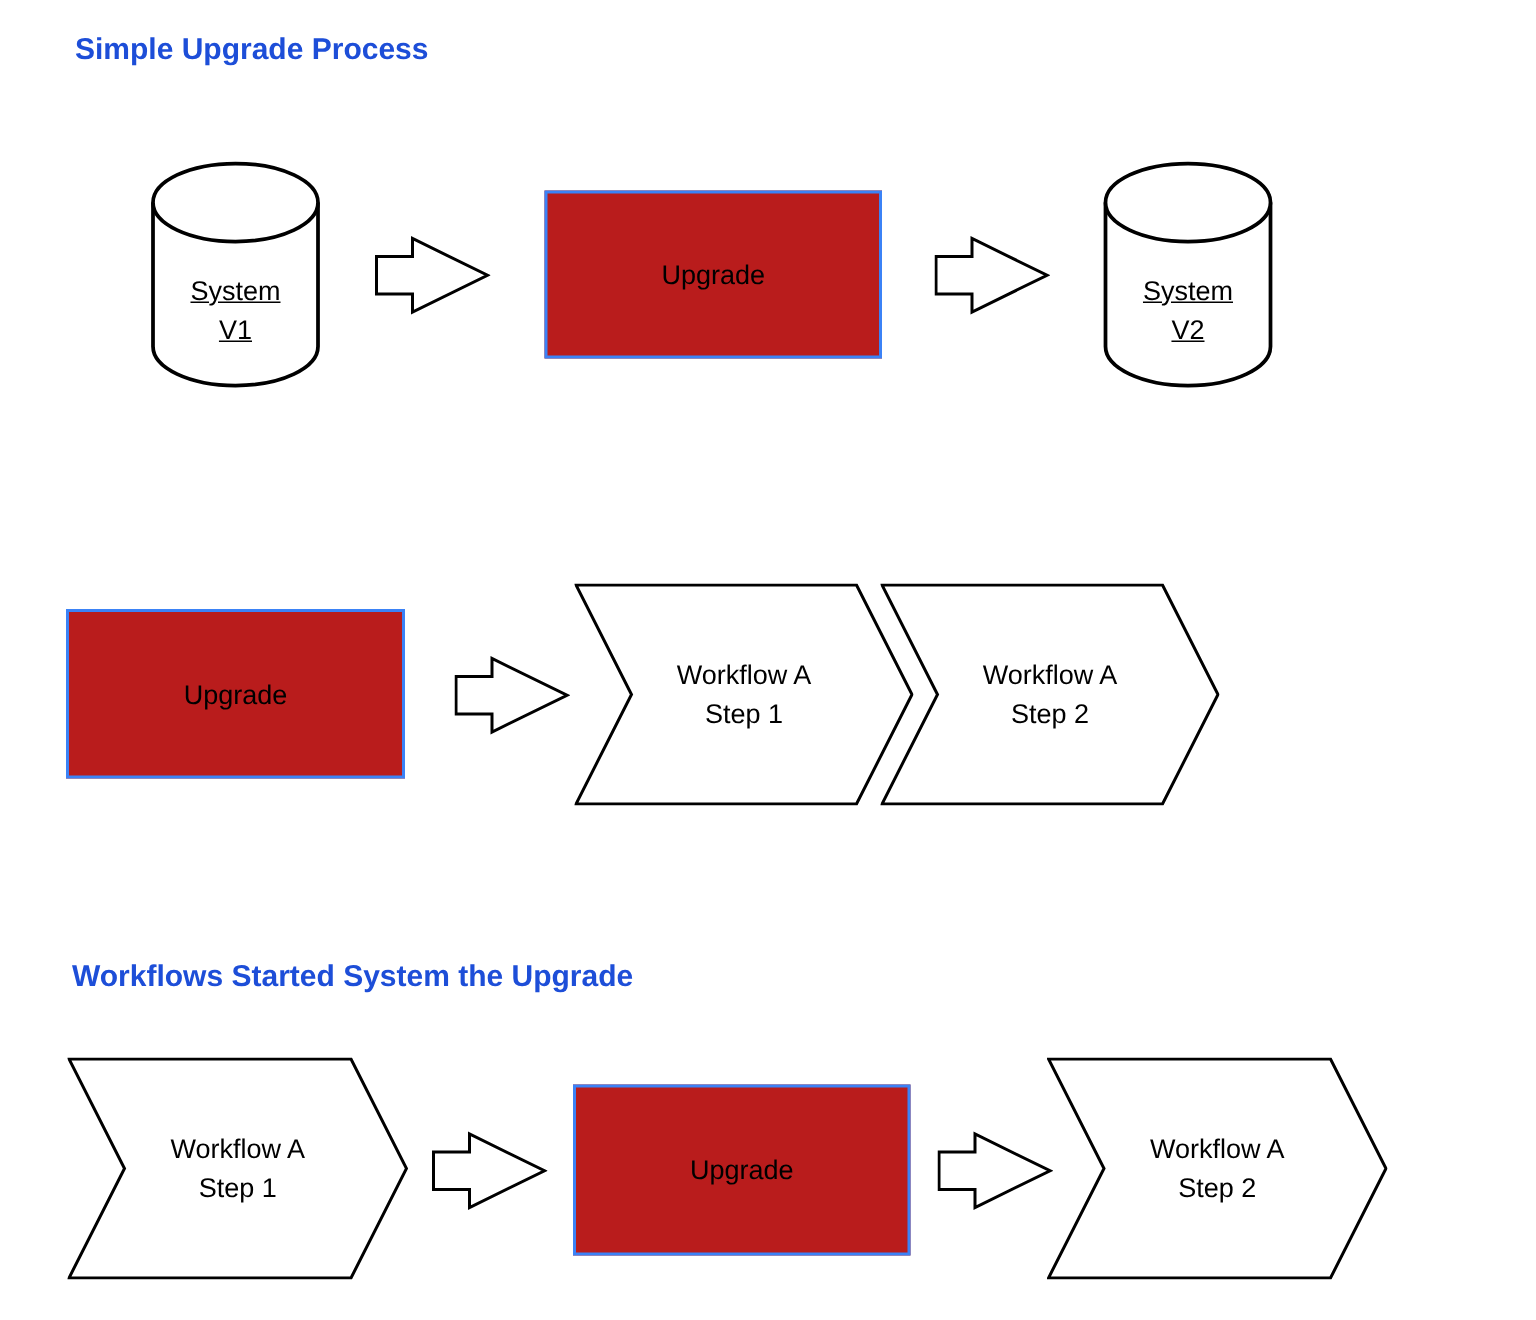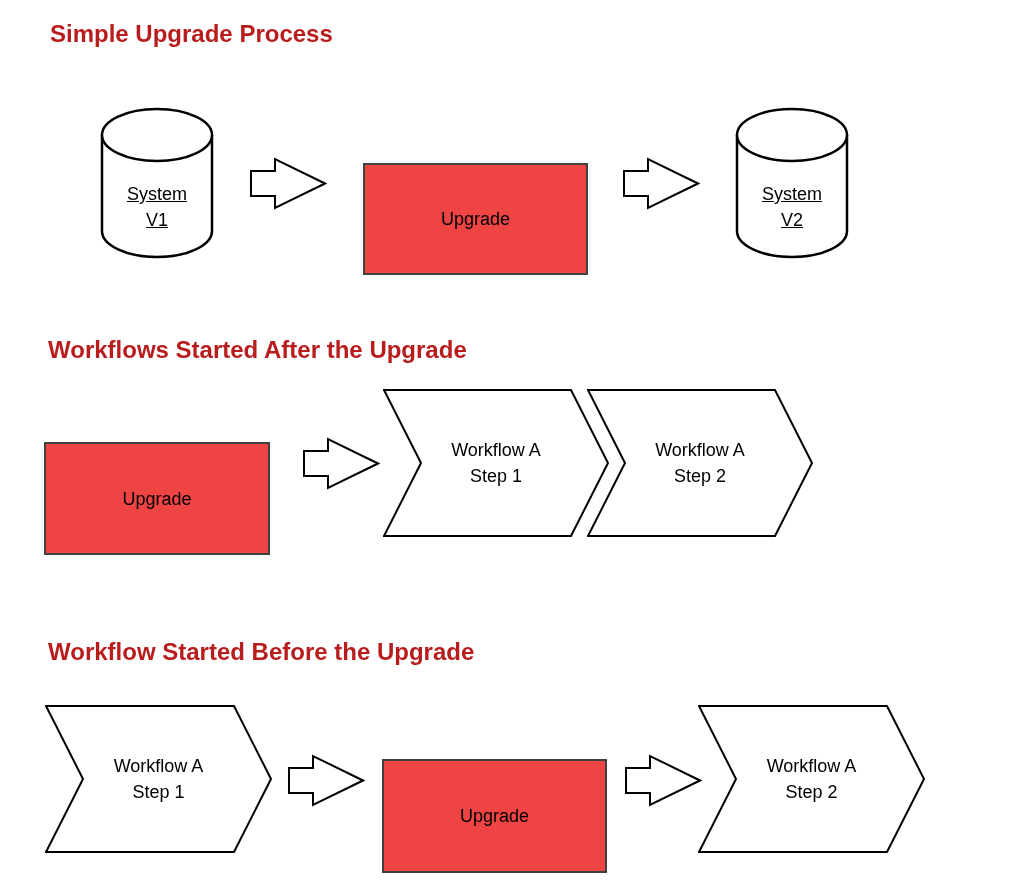--- a/index.html
+++ b/index.html
@@ -11,25 +11,25 @@
     position: relative;
     width: 1024px;
     height: 880px;
     background: #ffffff;
     font-family: "Liberation Sans", "DejaVu Sans", sans-serif;
     color: #000000;
     overflow: hidden;
   }
   .section-title {
     position: absolute;
-    font-size: 24px;
+    font-size: 20px;
     font-weight: bold;
     line-height: 23px;
     white-space: nowrap;
-    color: #b91c1c;
+    color: #1d4ed8;
   }
   .node {
     position: absolute;
     display: flex;
     align-items: center;
     justify-content: center;
   }
   .node > svg {
     position: absolute;
     left: 0;
@@ -38,24 +38,23 @@
   .shape-label {
     position: relative;
     z-index: 2;
     font-size: 18px;
     line-height: 26px;
     text-align: center;
     white-space: pre-line;
     color: #000000;
   }
   .rect-node {
-    border: 2px solid #404040;
-    background: #ef4444;
+    border: 2px solid #3b82f6;
+    background: #b91c1c;
     box-sizing: border-box;
-    margin-top: 36px;
   }
   .cylinder-node .shape-label {
     padding-top: 48px;
     text-decoration: underline;
   }
 </style>
 </head>
 <body>
 
 <div class="canvas">
@@ -89,21 +88,20 @@
 
   <div class="node cylinder-node" style="left:735px; top:107px; width:114px; height:152px;">
     <svg width="114" height="152" viewBox="0 0 114 152">
       <path d="M2,28 V124 a55,26 0 0 0 110,0 V28" fill="#ffffff" stroke="#000000" stroke-width="2.5"></path>
       <ellipse cx="57" cy="28" rx="55" ry="26" fill="#ffffff" stroke="#000000" stroke-width="2.5"></ellipse>
     </svg>
     <div class="shape-label">System
 V2</div>
   </div>
 
-  <div class="section-title" style="left:48px; top:338px;">Workflows Started After the Upgrade</div>
 
   <div class="node rect-node" style="left:44px; top:406px; width:226px; height:113px;">
     <div class="shape-label">Upgrade</div>
   </div>
 
   <div class="node" style="left:303px; top:437px; width:77px; height:53px;">
     <svg width="77" height="53" viewBox="0 0 77 53">
       <polygon points="1,14 25,14 25,2 75,26.5 25,51 25,39 1,39" fill="#ffffff" stroke="#000000" stroke-width="2"></polygon>
     </svg>
   </div>
@@ -117,21 +115,21 @@
   </div>
 
   <div class="node" style="left:587px; top:389px; width:226px; height:148px;">
     <svg width="226" height="148" viewBox="0 0 226 148">
       <polygon points="1,1 188,1 225,74 188,147 1,147 38,74" fill="#ffffff" stroke="#000000" stroke-width="2"></polygon>
     </svg>
     <div class="shape-label">Workflow A
 Step 2</div>
   </div>
 
-  <div class="section-title" style="left:48px; top:640px;">Workflow Started Before the Upgrade</div>
+  <div class="section-title" style="left:48px; top:640px;">Workflows Started System the Upgrade</div>
 
   <div class="node" style="left:45px; top:705px; width:227px; height:148px;">
     <svg width="227" height="148" viewBox="0 0 227 148">
       <polygon points="1,1 189,1 226,74 189,147 1,147 38,74" fill="#ffffff" stroke="#000000" stroke-width="2"></polygon>
     </svg>
     <div class="shape-label">Workflow A
 Step 1</div>
   </div>
 
   <div class="node" style="left:288px; top:754px; width:77px; height:53px;">

